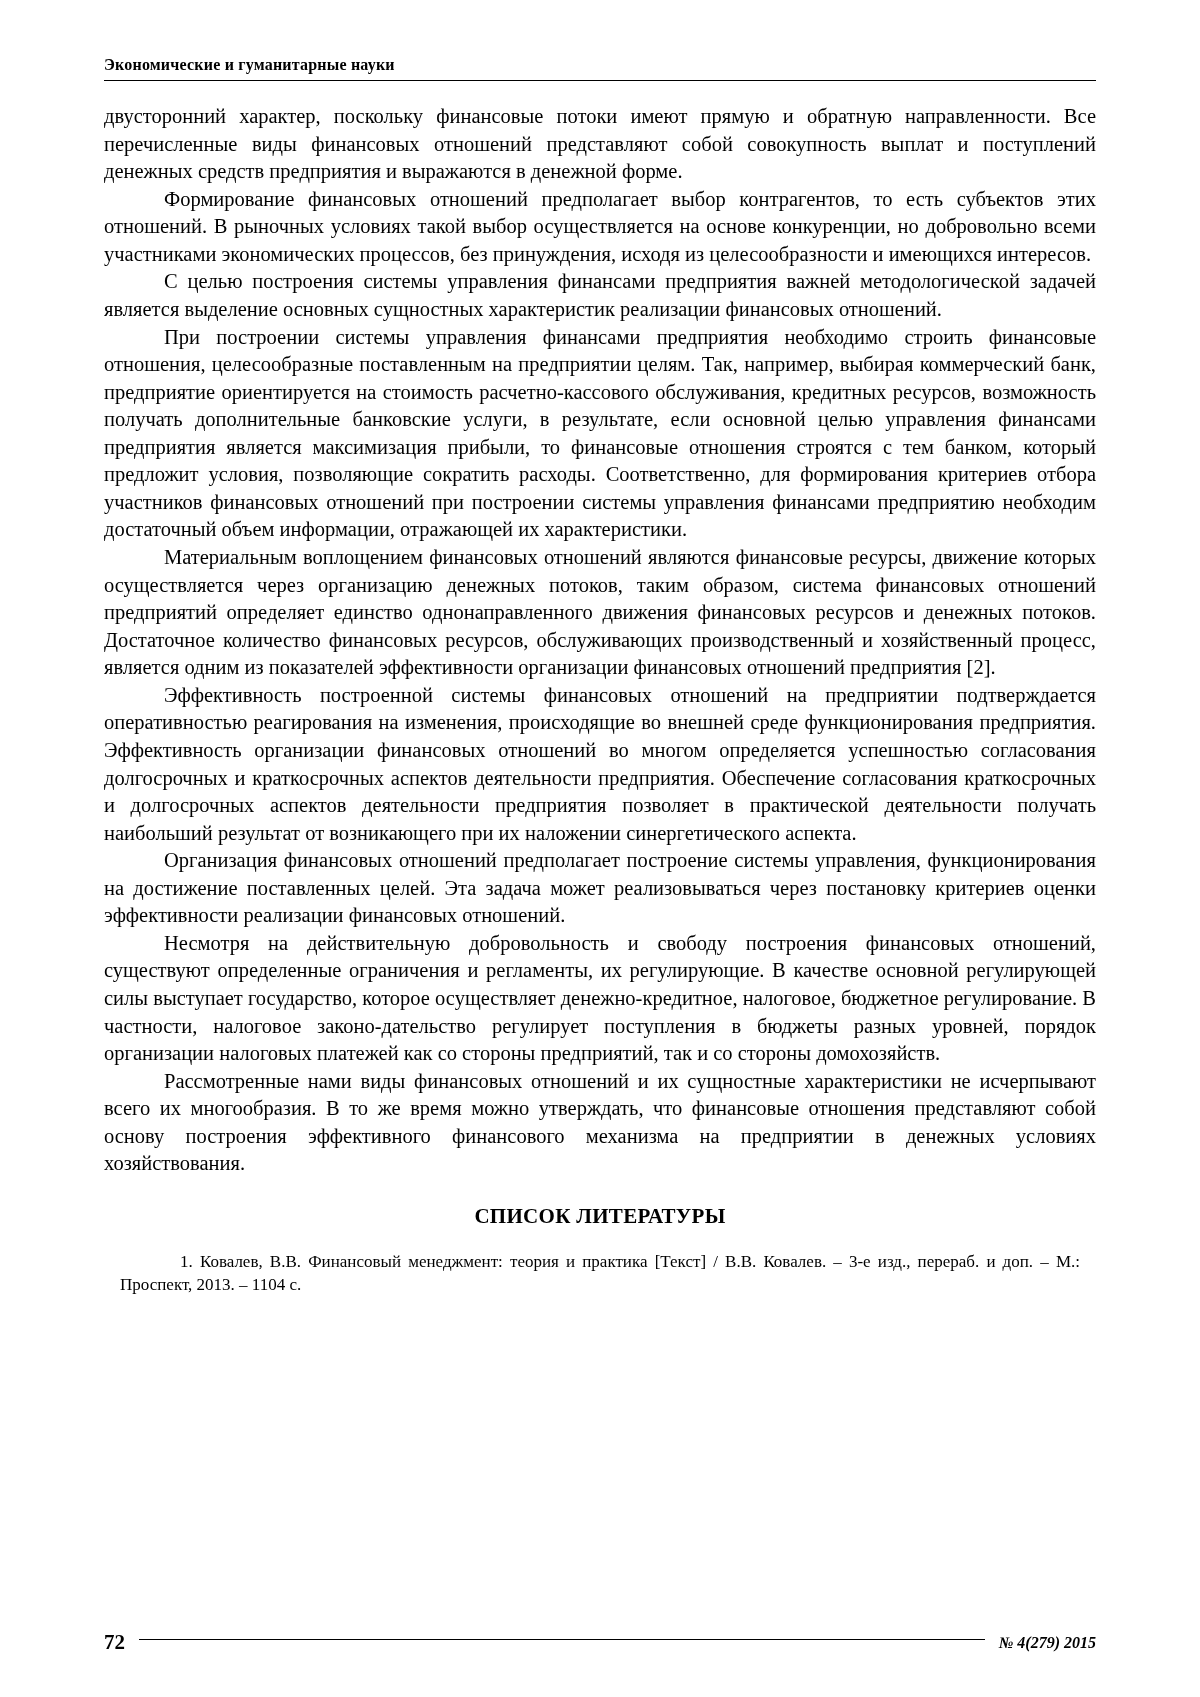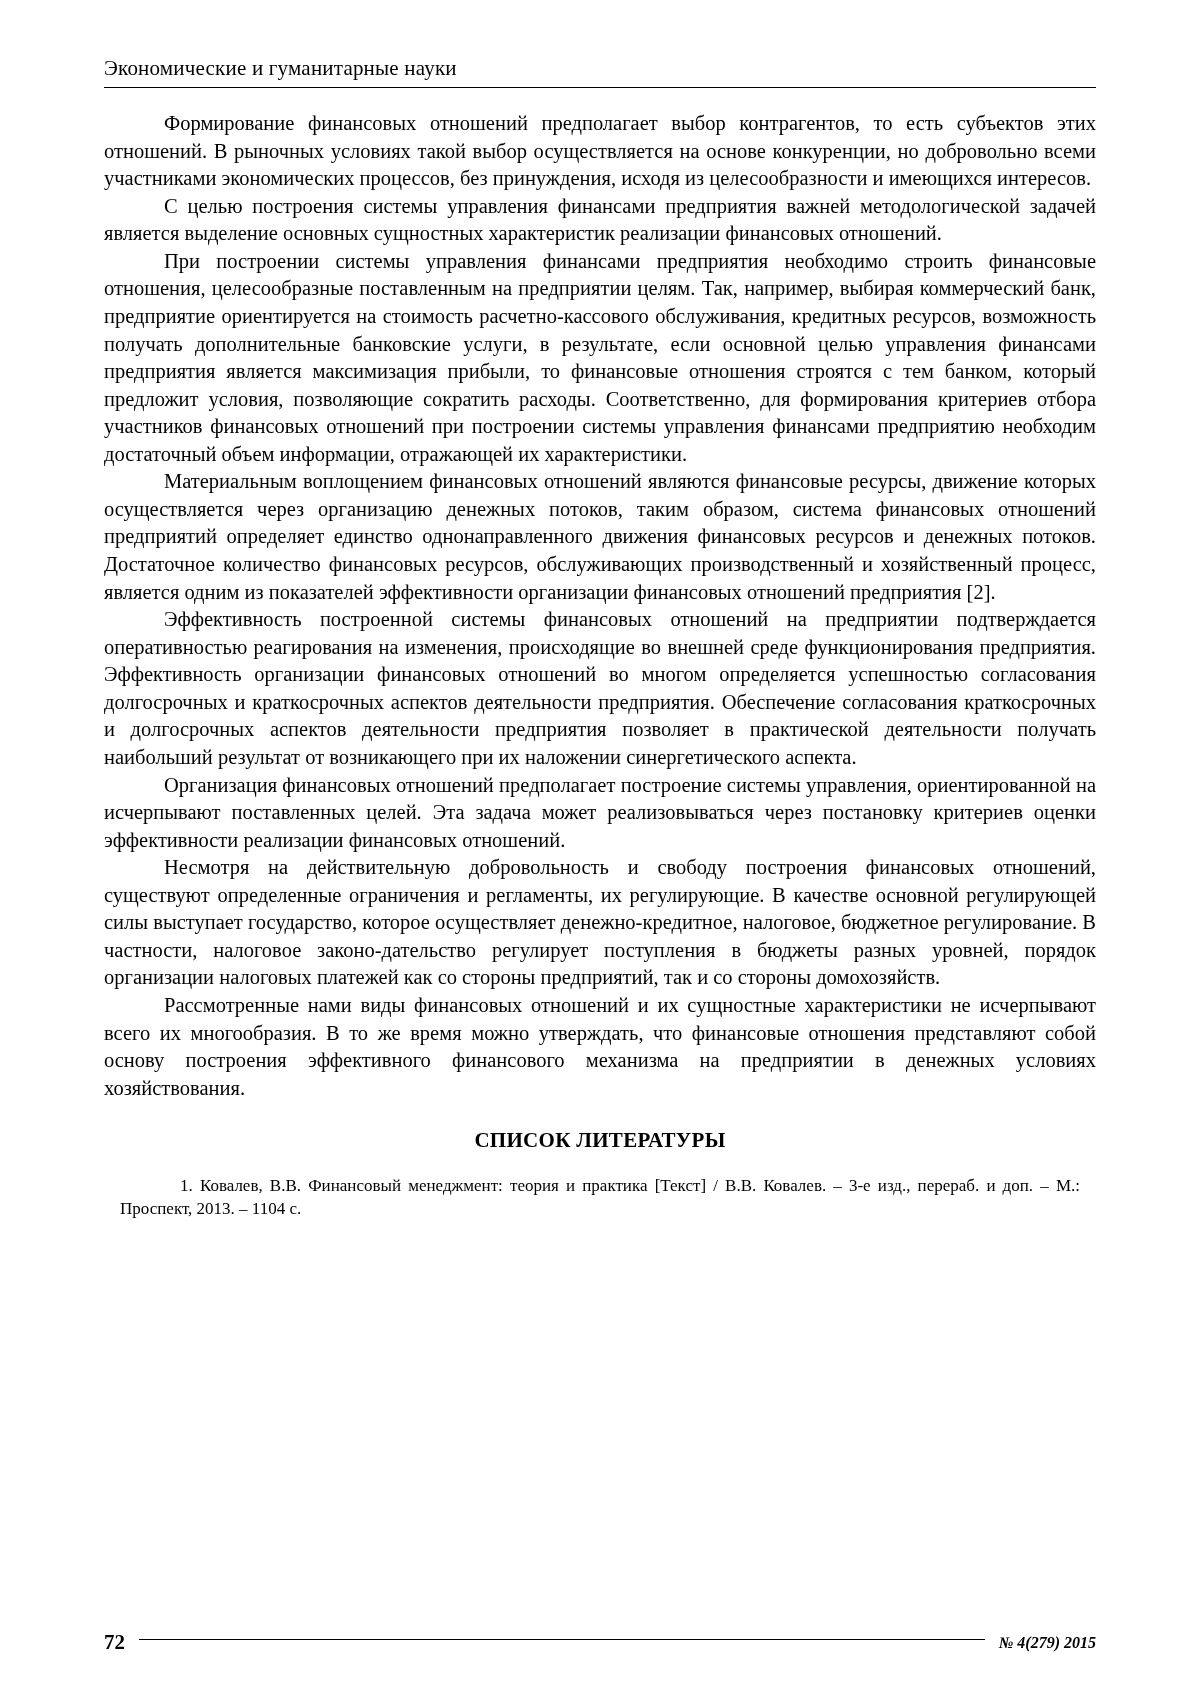--- a/index.html
+++ b/index.html
@@ -15,22 +15,22 @@
   }
   .page {
     position: relative;
     width: 1200px;
     height: 1697px;
     box-sizing: border-box;
     padding: 56px 104px 40px 104px;
   }
   .header {
     font-family: "Liberation Serif", serif;
-    font-weight: normal;
-    font-size: 21px;
+    font-weight: bold;
+    font-size: 16px;
     letter-spacing: 0.2px;
     padding-bottom: 6px;
   }
   .header-rule {
     border-bottom: 1.6px solid #000;
     margin-bottom: 22px;
   }
   .body-text p {
     margin: 0;
     font-size: 20.5px;
@@ -87,26 +87,27 @@
 <body>
 
 <div class="page">
 
   <div class="header">
     <span>Экономические и гуманитарные науки</span>
   </div>
   <div class="header-rule"></div>
 
   <div class="body-text">
+    <p class="noindent">двусторонний характер, поскольку финансовые потоки имеют прямую и обратную направленности. Все перечисленные виды финансовых отношений представляют собой совокупность выплат и поступлений денежных средств предприятия и выражаются в денежной форме.</p>
     <p>Формирование финансовых отношений предполагает выбор контрагентов, то есть субъектов этих отношений. В рыночных условиях такой выбор осуществляется на основе конкуренции, но добровольно всеми участниками экономических процессов, без принуждения, исходя из целесообразности и имеющихся интересов.</p>
     <p>С целью построения системы управления финансами предприятия важней методологической задачей является выделение основных сущностных характеристик реализации финансовых отношений.</p>
     <p>При построении системы управления финансами предприятия необходимо строить финансовые отношения, целесообразные поставленным на предприятии целям. Так, например, выбирая коммерческий банк, предприятие ориентируется на стоимость расчетно-кассового обслуживания, кредитных ресурсов, возможность получать дополнительные банковские услуги, в результате, если основной целью управления финансами предприятия является максимизация прибыли, то финансовые отношения строятся с тем банком, который предложит условия, позволяющие сократить расходы. Соответственно, для формирования критериев отбора участников финансовых отношений при построении системы управления финансами предприятию необходим достаточный объем информации, отражающей их характеристики.</p>
     <p>Материальным воплощением финансовых отношений являются финансовые ресурсы, движение которых осуществляется через организацию денежных потоков, таким образом, система финансовых отношений предприятий определяет единство однонаправленного движения финансовых ресурсов и денежных потоков. Достаточное количество финансовых ресурсов, обслуживающих производственный и хозяйственный процесс, является одним из показателей эффективности организации финансовых отношений предприятия [2].</p>
     <p>Эффективность построенной системы финансовых отношений на предприятии подтверждается оперативностью реагирования на изменения, происходящие во внешней среде функционирования предприятия. Эффективность организации финансовых отношений во многом определяется успешностью согласования долгосрочных и краткосрочных аспектов деятельности предприятия. Обеспечение согласования краткосрочных и долгосрочных аспектов деятельности предприятия позволяет в практической деятельности получать наибольший результат от возникающего при их наложении синергетического аспекта.</p>
-    <p>Организация финансовых отношений предполагает построение системы управления, ориентированной на исчерпывают поставленных целей. Эта задача может реализовываться через постановку критериев оценки эффективности реализации финансовых отношений.</p>
+    <p>Организация финансовых отношений предполагает построение системы управления, функционирования на достижение поставленных целей. Эта задача может реализовываться через постановку критериев оценки эффективности реализации финансовых отношений.</p>
     <p>Несмотря на действительную добровольность и свободу построения финансовых отношений, существуют определенные ограничения и регламенты, их регулирующие. В качестве основной регулирующей силы выступает государство, которое осуществляет денежно-кредитное, налоговое, бюджетное регулирование. В частности, налоговое законо-дательство регулирует поступления в бюджеты разных уровней, порядок организации налоговых платежей как со стороны предприятий, так и со стороны домохозяйств.</p>
     <p>Рассмотренные нами виды финансовых отношений и их сущностные характеристики не исчерпывают всего их многообразия. В то же время можно утверждать, что финансовые отношения представляют собой основу построения эффективного финансового механизма на предприятии в денежных условиях хозяйствования.</p>
   </div>
 
   <div class="refs-title">СПИСОК ЛИТЕРАТУРЫ</div>
 
   <div class="refs">
     <p>1. Ковалев, В.В. Финансовый менеджмент: теория и практика [Текст] / В.В. Ковалев. – 3-е изд., перераб. и доп. – М.: Проспект, 2013. – 1104 с.</p>
   </div>
 

